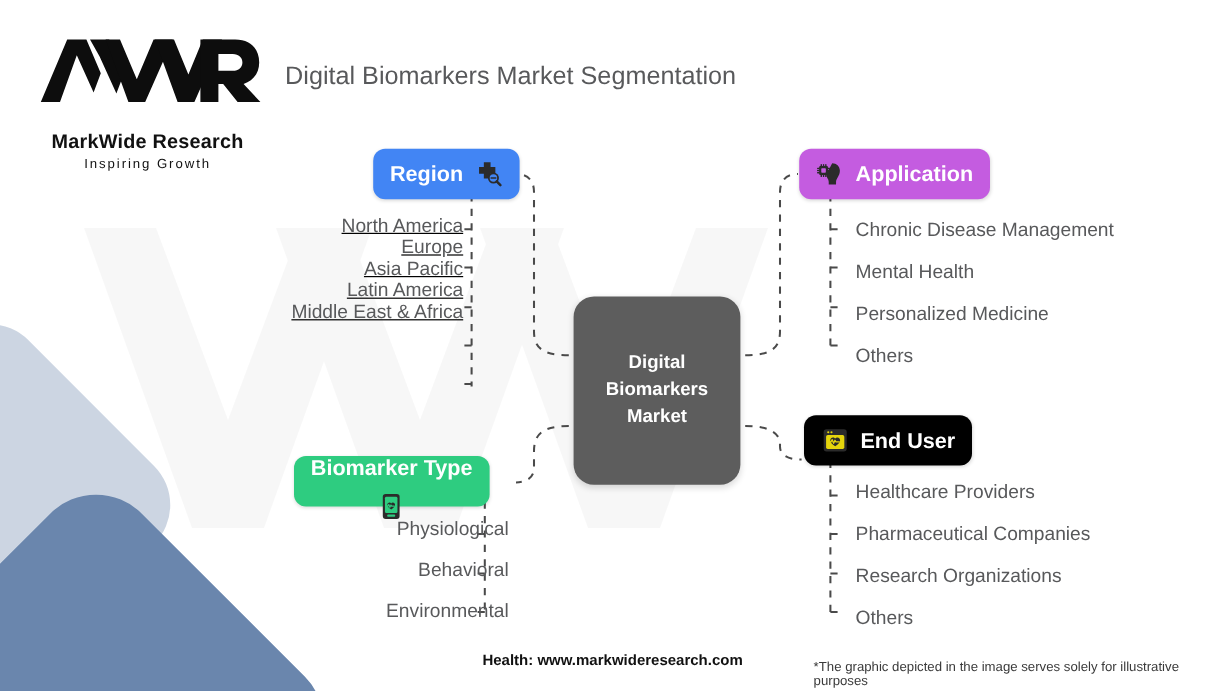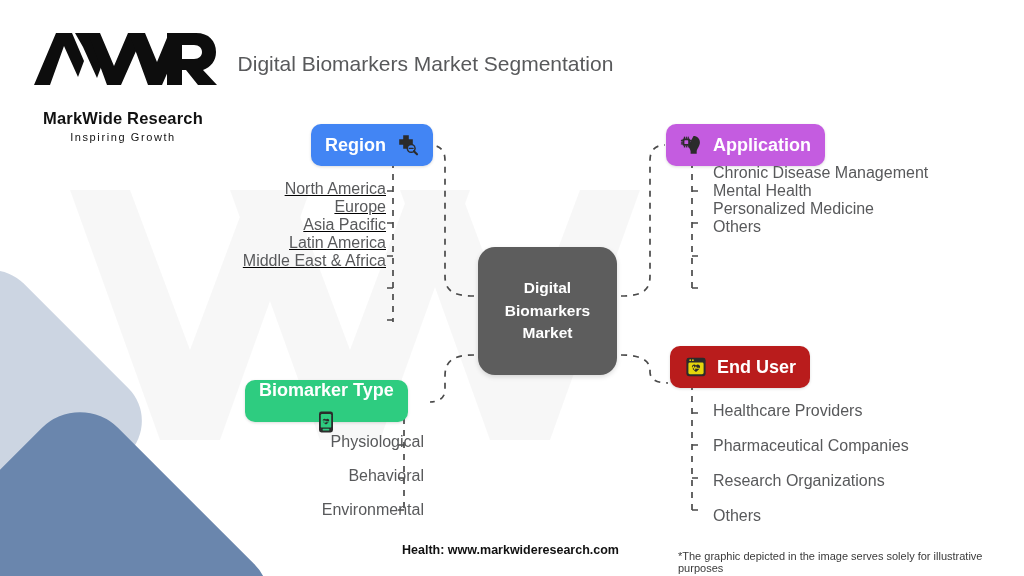--- a/index.html
+++ b/index.html
@@ -68,43 +68,43 @@
     height: 42px; padding: 0 14px;
     border-radius: 10px;
     color: #ffffff; font-size: 18px; font-weight: bold;
     white-space: nowrap;
     box-shadow: 0 1px 3px rgba(0,0,0,.14);
   }
   .pill .glyph { display: flex; align-items: center; }
   #node-region      { left: 311px; top: 124px; background: #4285f4; }
   #node-application { left: 666px; top: 124px; background: #c45ce0; }
   #node-biomarker   { left: 245px; top: 380px; background: #2ecc80; flex-direction: column; }
-  #node-enduser     { left: 670px; top: 346px; background: #b91c1c; }
+  #node-enduser     { left: 670px; top: 346px; background: #000000; }
 
   #node-center {
     position: absolute;
-    left: 478px; top: 247px; width: 139px; height: 128px;
+    left: 478px; top: 247px; width: 139px; height: 157px;
     background: #5d5d5d; border-radius: 17px;
     display: flex; align-items: center; justify-content: center;
     text-align: center; color: #fff;
     font-size: 15.5px; font-weight: bold; line-height: 1.45;
     box-shadow: 0 2px 5px rgba(0,0,0,.14);
   }
 
   
   .leaves { position: absolute; display: flex; flex-direction: column; }
   .leaf {
     font-size: 16px; color: #58595b; white-space: nowrap;
   }
   .leaves.right-align { align-items: flex-end; text-align: right; }
   .leaves.left-align  { align-items: flex-start; text-align: left; }
 
   #leaves-region      { right: 638px; top: 180px; gap: 0; text-decoration: underline; }
   #leaves-biomarker   { right: 600px; top: 433px; gap: 16px; }
-  #leaves-application { left: 713px; top: 164px; }
+  #leaves-application { left: 713px; top: 184px; gap: 17px; }
   #leaves-enduser     { left: 713px; top: 402px; gap: 17px; }
 
   
   #source {
     position: absolute; left: 402px; top: 543px;
     font-size: 12.5px; font-weight: bold; color: #111;
   }
   #disclaimer {
     position: absolute; left: 678px; top: 550px;
     font-size: 11px; color: #3a3a3a;

